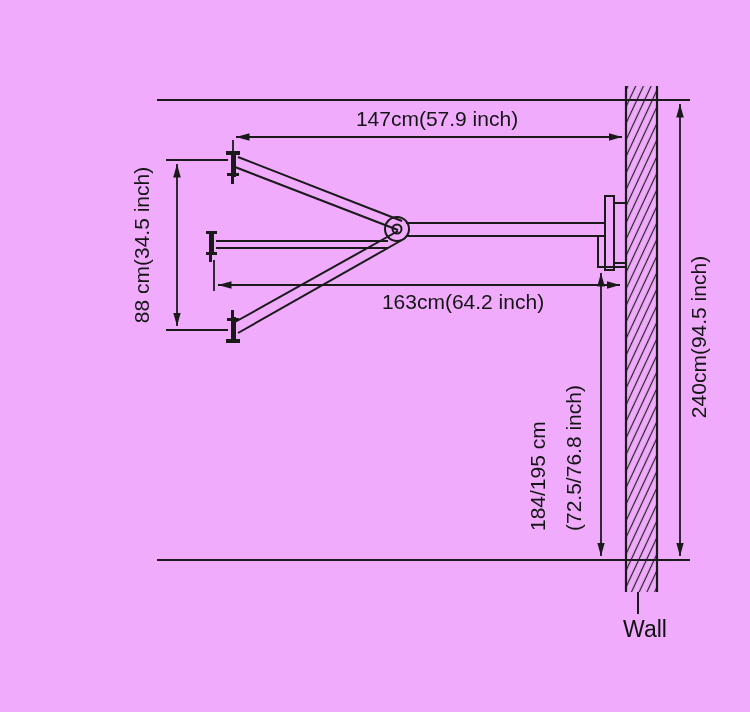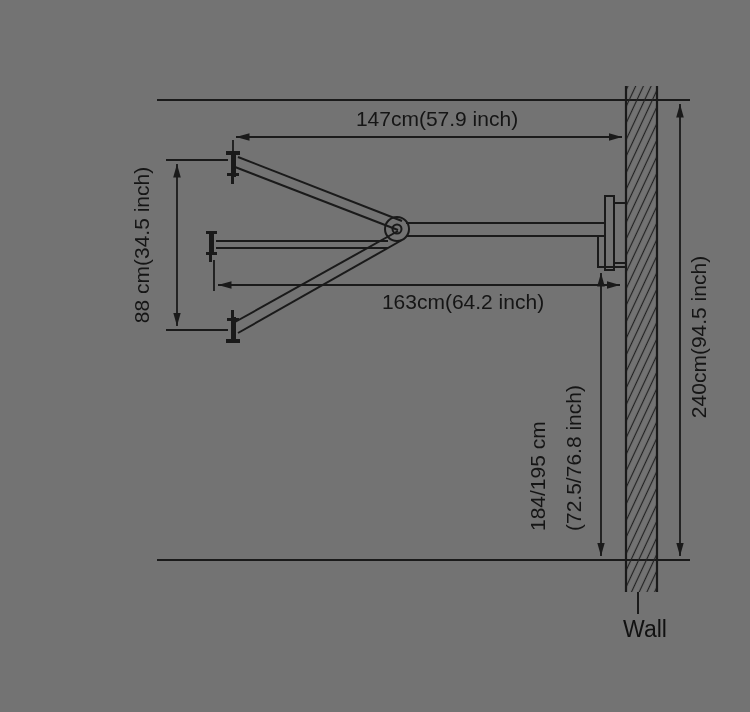--- a/index.html
+++ b/index.html
@@ -1,20 +1,20 @@
 <!DOCTYPE html>
 <html><head>
 <meta charset="utf-8">
 <style>
   html, body { margin: 0; padding: 0; background: #ffffff; }
   .stage {
     position: relative;
     width: 750px;
     height: 712px;
-    background: #737373;
+    background: #f0abfc;
     overflow: hidden;
   }
   svg { display: block; }
   .dim-label {
     font-family: "Liberation Sans", sans-serif;
     font-size: 21px;
     fill: #151515;
   }
   .wall-label {
     font-family: "Liberation Sans", sans-serif;

